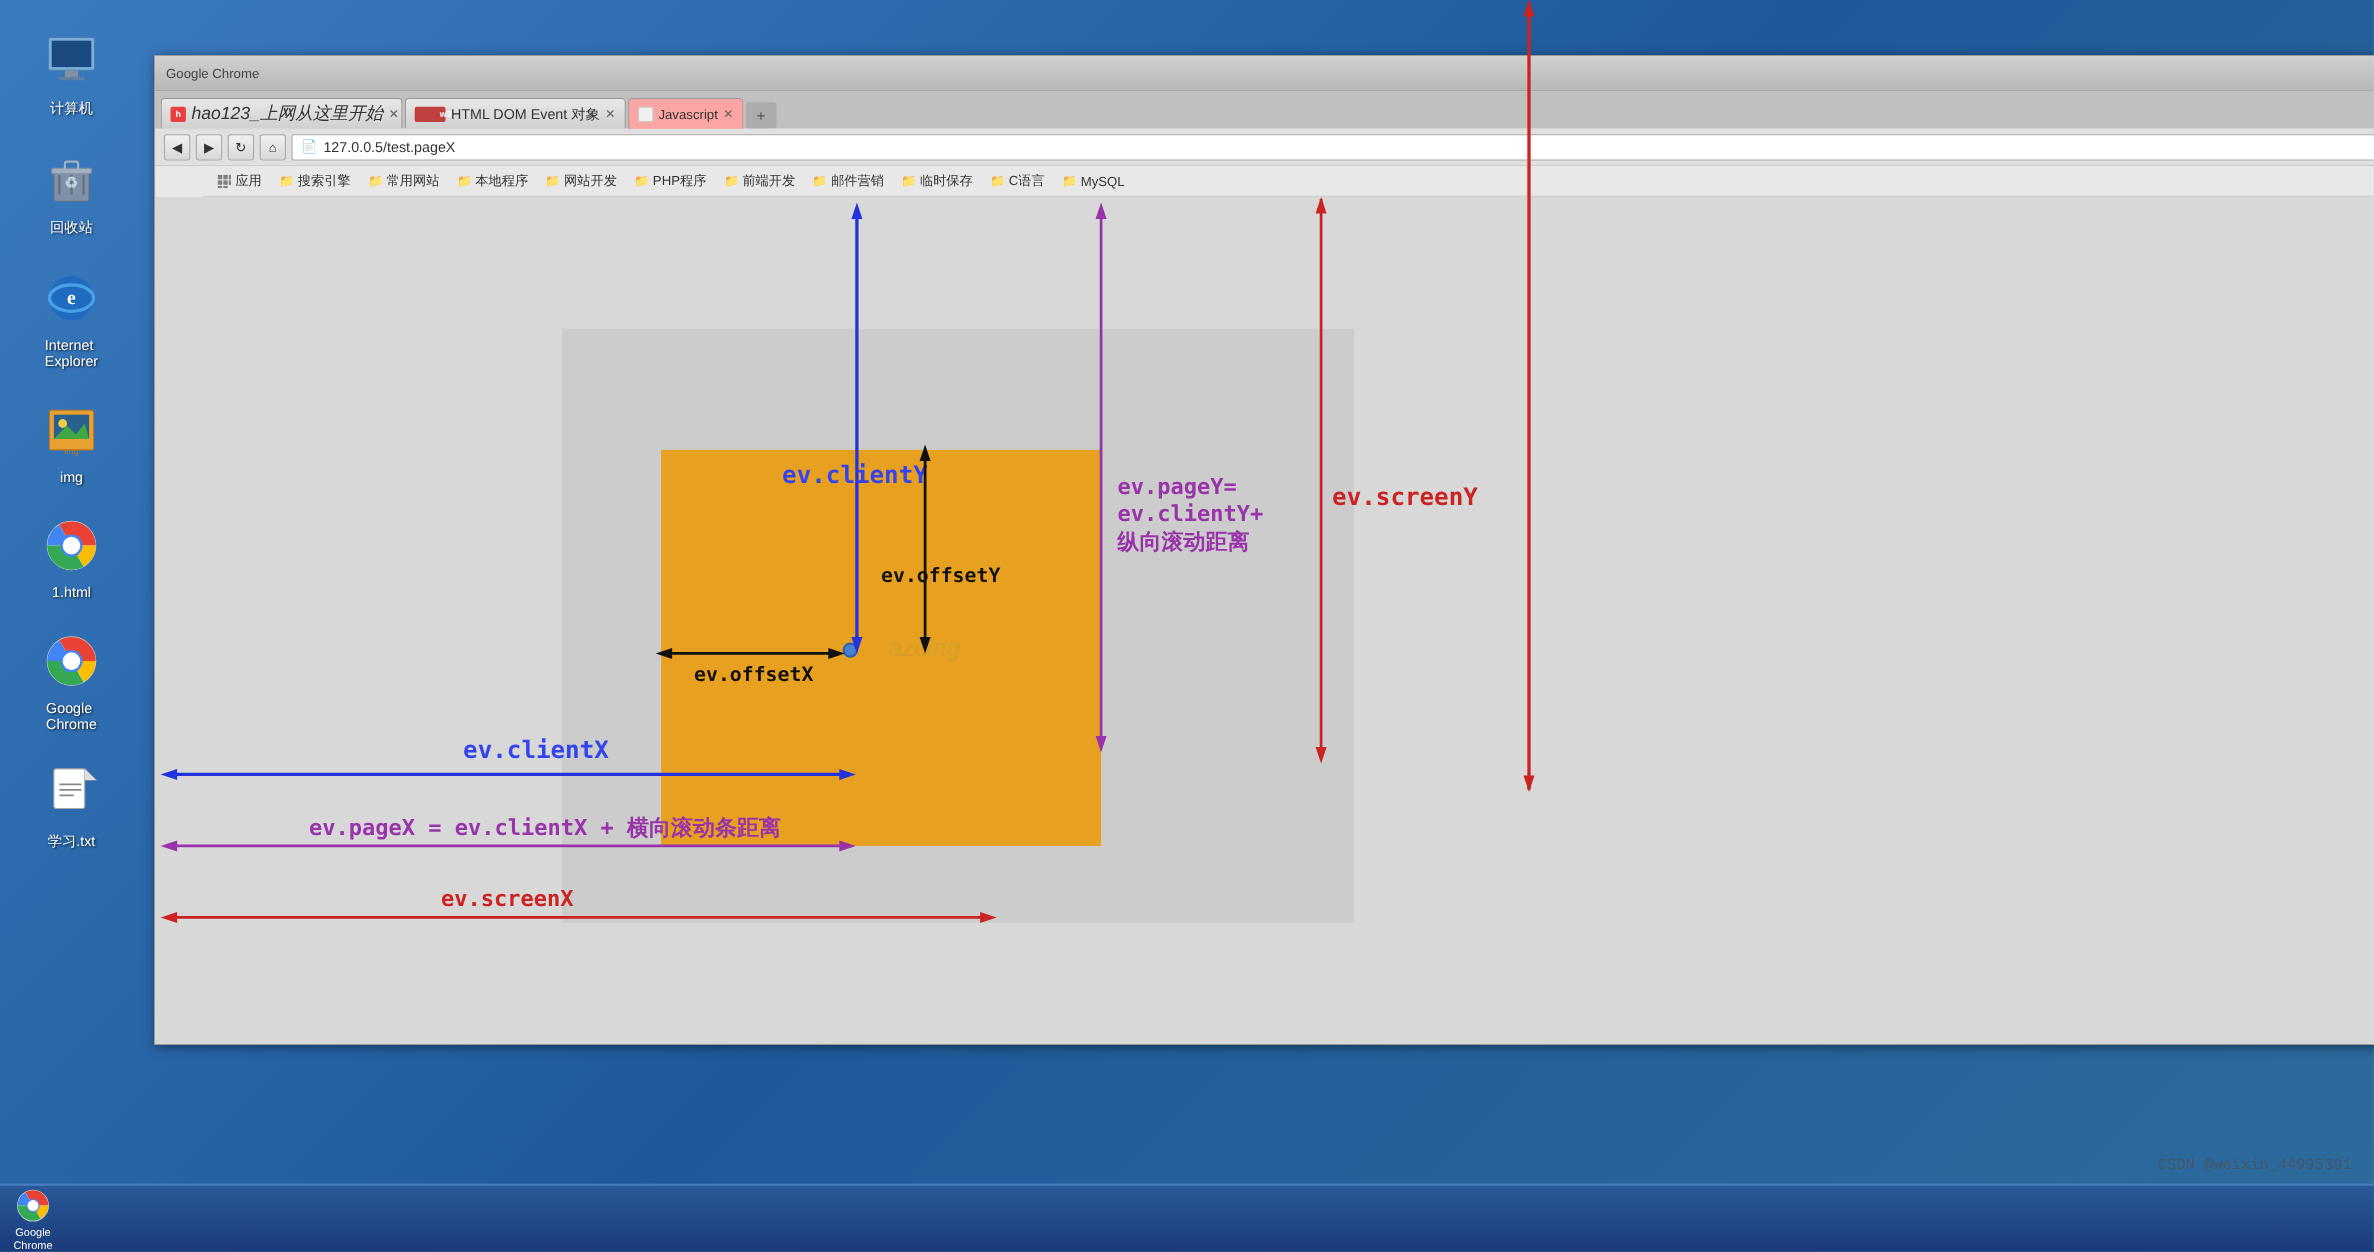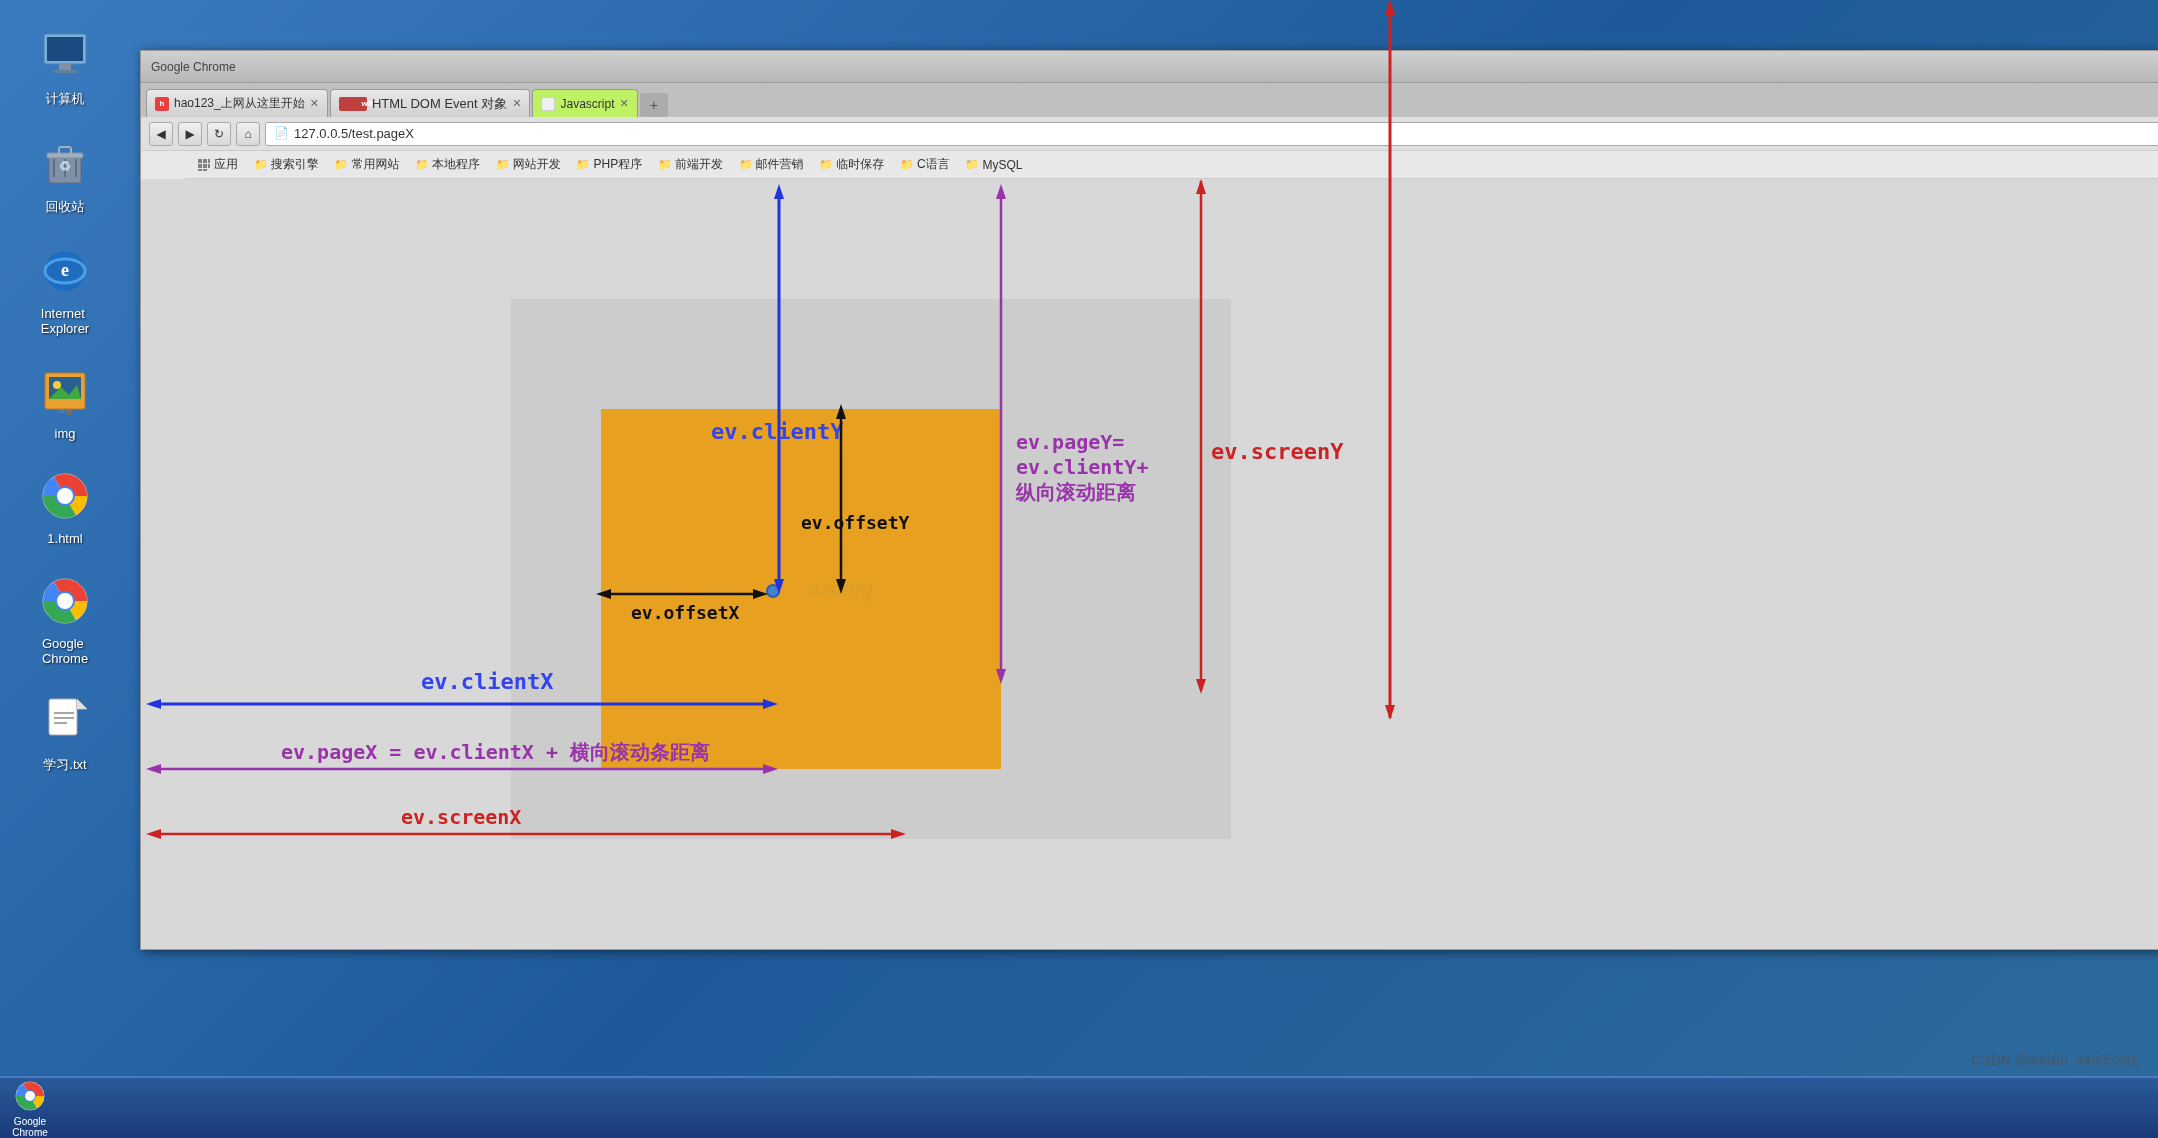--- a/index.html
+++ b/index.html
@@ -120,21 +120,21 @@
       padding: 0 8px;
       font-size: 12px;
       color: #333;
       cursor: pointer;
       gap: 5px;
       max-width: 220px;
       white-space: nowrap;
       overflow: hidden;
     }
     .tab.active {
-      background: #bef264;
+      background: #fca5a5;
       z-index: 1;
       justify-content: flex-end;
     }
     .tab-close {
       font-size: 11px;
       color: #666;
       cursor: pointer;
     }
 
     
@@ -333,21 +333,21 @@
       margin-top: 2px;
     }
 
     
     .watermark {
       position: absolute;
       bottom: 70px;
       right: 20px;
       font-size: 14px;
       color: rgba(80,80,80,0.7);
-      font-family: Liberation Sans, sans-serif;
+      font-family: Liberation Mono, monospace;
     }
   </style>
 </head>
 <body>
 
 <div class="desktop">
 
   <div class="desktop-icons">
 
     <div class="desktop-icon">
@@ -458,21 +458,21 @@
         <div class="win-btn close">✕</div>
       </div>
     </div>
 
     <div class="tab-bar">
 
       <div class="tab">
         <div style="width:14px;height:14px;background:#e84040;border-radius:2px;display:flex;align-items:center;justify-content:center;flex-shrink:0;">
           <span style="color:white;font-size:8px;font-weight:bold;">h</span>
         </div>
-        <span style="font-size:12px;">hao123_上网从这里开始</span>
+        <span style="font-size:16px;font-style:italic;">hao123_上网从这里开始</span>
         <span class="tab-close">✕</span>
       </div>
 
       <div class="tab">
         <div style="width:14px;height:14px;background:#c04040;border-radius:2px;display:flex;align-items:center;justify-content:center;flex-shrink:0;padding-left:28px;">
           <span style="color:white;font-size:8px;font-weight:bold;">w3</span>
         </div>
         <span style="font-size:13px;">HTML DOM Event 对象</span>
         <span class="tab-close">✕</span>
       </div>

